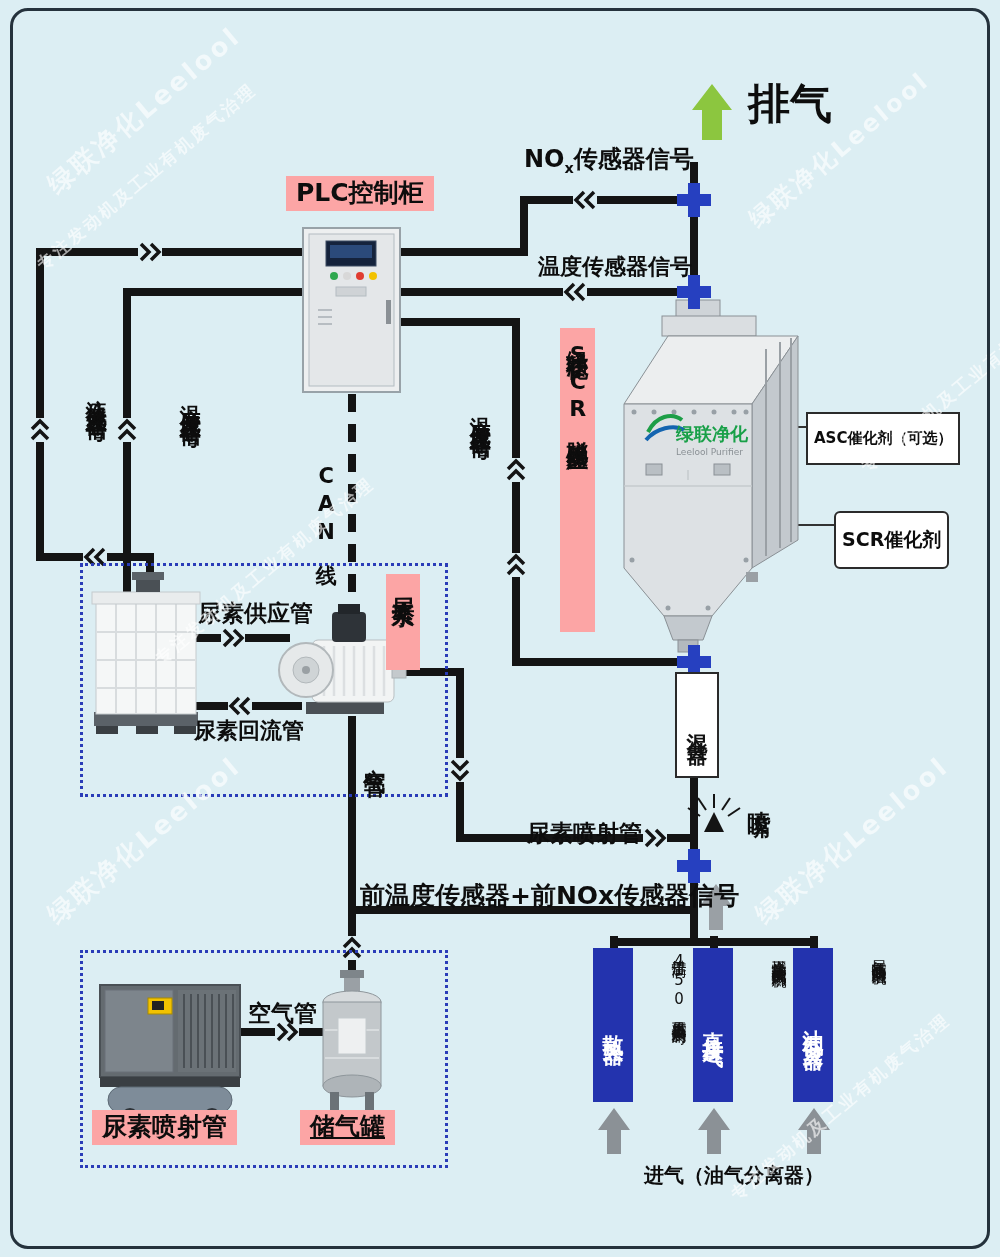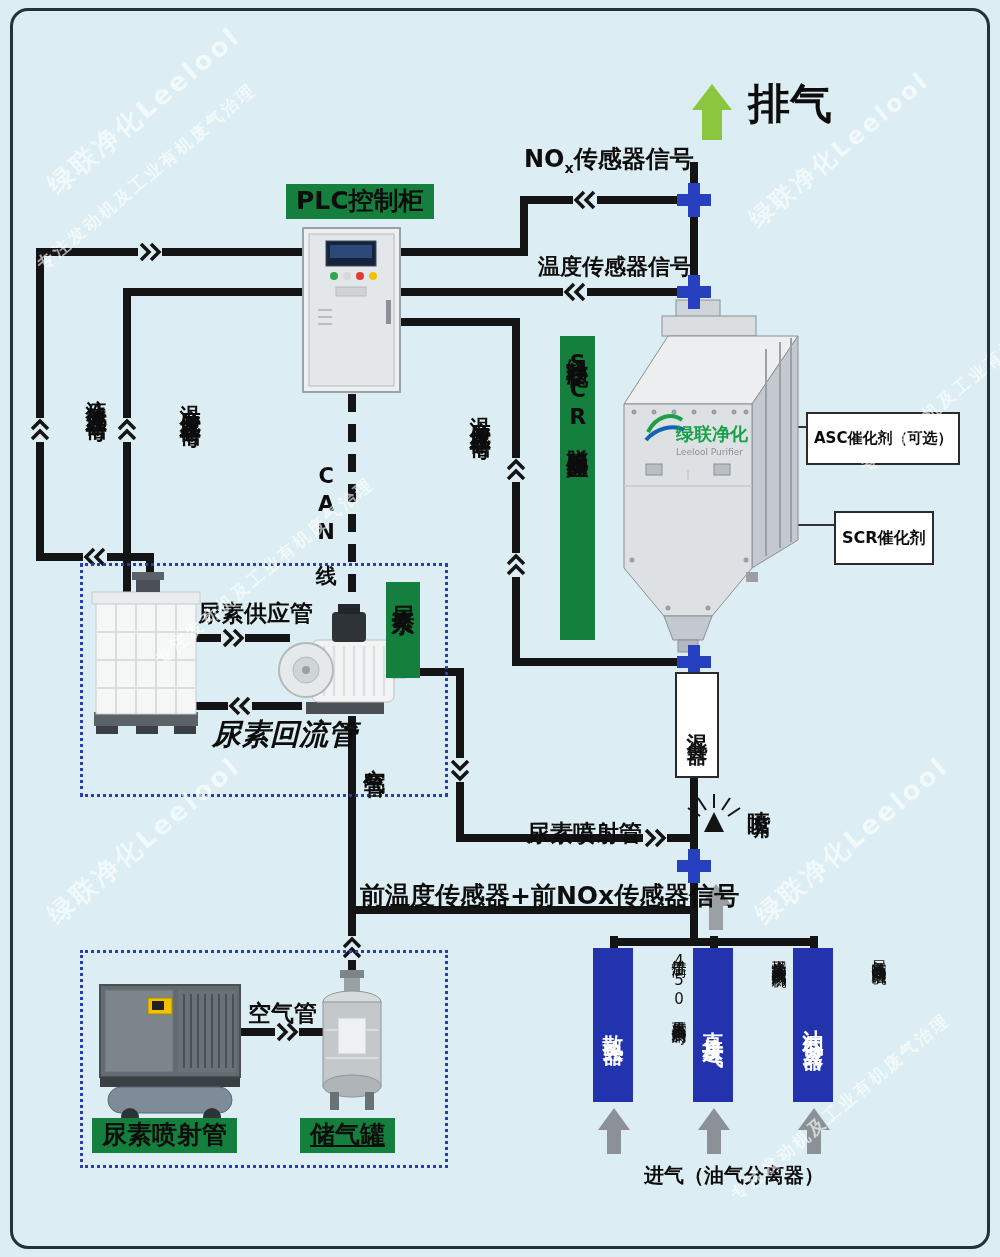--- a/index.html
+++ b/index.html
@@ -3,21 +3,21 @@
 <meta charset="utf-8">
 <style>
   html,body{margin:0;padding:0;}
   body{width:1000px;height:1257px;overflow:hidden;background:#fff;
        font-family:"DejaVu Sans","Liberation Sans",sans-serif;color:#111;}
   #page{position:relative;width:1000px;height:1257px;background:#dceef3;overflow:hidden;}
   .abs{position:absolute;}
   .frame{position:absolute;left:10px;top:8px;right:10px;bottom:8px;
          border:3px solid #25323c;border-radius:18px;pointer-events:none;}
   .lbl{position:absolute;font-weight:bold;color:#0d0d0d;white-space:nowrap;line-height:1.15;}
-  .ylbl{background:#15803d;padding:3px 10px;margin-top:8px;}
+  .ylbl{background:#fca5a5;padding:3px 10px;}
   .v{writing-mode:vertical-rl;text-orientation:upright;letter-spacing:4px;white-space:normal;}
   .wbox{background:#ffffff;border:2px solid #2b2b2b;padding:16px 6px;}
   .mixer{position:absolute;background:#ffffff;border:2px solid #2a2a2a;
          display:flex;align-items:center;justify-content:center;font-weight:bold;}
   .intake-box{position:absolute;background:#2333ae;color:#ffffff;font-weight:bold;
               display:flex;align-items:center;justify-content:center;
               writing-mode:vertical-rl;text-orientation:upright;letter-spacing:5px;}
   .note{position:absolute;writing-mode:vertical-rl;text-orientation:upright;
         font-size:15px;line-height:17px;letter-spacing:1px;color:#111;white-space:normal;}
   .wm{position:absolute;color:rgba(255,255,255,0.62);font-weight:bold;
@@ -256,25 +256,25 @@
   <div class="lbl ylbl" style="left:286px;top:176px;font-size:25px;">PLC控制柜</div>
 
   <div class="lbl v" style="left:84px;top:382px;height:182px;font-size:21px;">液位传感器信号</div>
   <div class="lbl v" style="left:178px;top:388px;height:182px;font-size:21px;">温度传感器信号</div>
   <div class="lbl v" style="left:314px;top:464px;height:110px;font-size:21px;">CAN线</div>
   <div class="lbl v" style="left:468px;top:400px;height:182px;font-size:21px;">温度传感器信号</div>
 
   <div class="lbl v ylbl" style="left:560px;top:328px;height:292px;font-size:22px;letter-spacing:2px;padding:6px 5px;">绿联净化SCR脱硝反应器</div>
 
   <div class="lbl wbox" style="left:806px;top:412px;font-size:15px;">ASC催化剂（可选）</div>
-  <div class="lbl wbox" style="left:834px;top:511px;font-size:16px;">SCR催化剂</div>
+  <div class="lbl wbox" style="left:834px;top:511px;font-size:19px;border-radius:6px;">SCR催化剂</div>
 
   <div class="lbl" style="left:198px;top:600px;font-size:23px;">尿素供应管</div>
   <div class="lbl v ylbl" style="left:386px;top:574px;height:86px;font-size:23px;padding:5px 4px;">尿素泵</div>
-  <div class="lbl" style="left:212px;top:718px;font-size:29px;font-style:italic;">尿素回流管</div>
+  <div class="lbl" style="left:194px;top:718px;font-size:22px;">尿素回流管</div>
 
   <div class="lbl v" style="left:362px;top:750px;height:84px;font-size:22px;">空气管</div>
 
   <div class="mixer" style="left:675px;top:672px;width:40px;height:102px;">
     <span class="v" style="font-size:21px;letter-spacing:6px;">混合器</span>
   </div>
 
   <div class="lbl v" style="left:746px;top:792px;height:66px;font-size:23px;">喷嘴</div>
 
   <div class="lbl" style="left:527px;top:804px;font-size:23px;margin-top:16px;">尿素喷射管</div>

